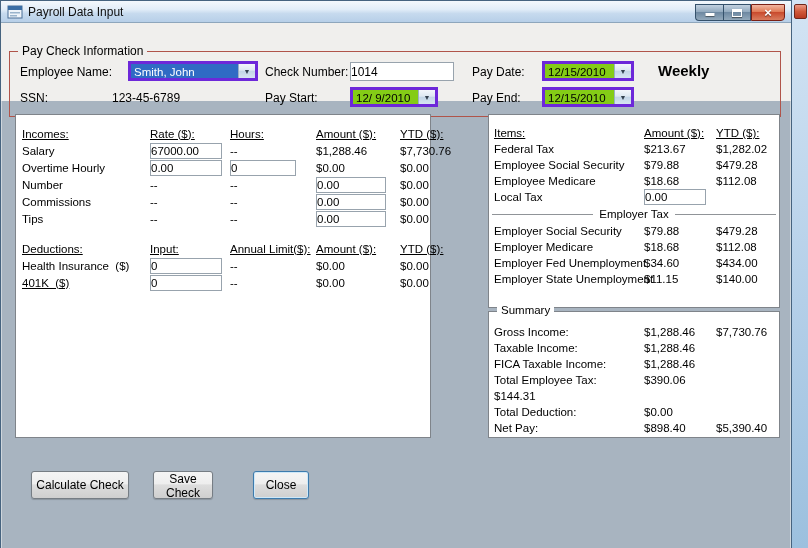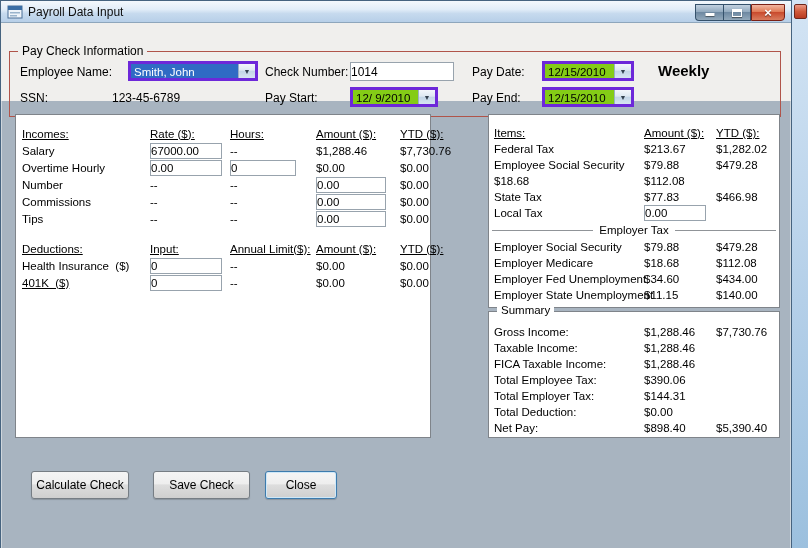--- a/index.html
+++ b/index.html
@@ -102,22 +102,22 @@
   .btn {
     position:absolute; height:28px;
     border:1px solid #767d84; border-radius:3px;
     background:linear-gradient(180deg,#f5f5f5 0%, #eeeeee 45%, #dddddd 50%, #cfcfcf 100%);
     font-family:"Liberation Sans", sans-serif; font-size:12px; color:#000;
     box-shadow:0 1px 1px rgba(0,0,0,.18);
     cursor:default;
   }
   .btn.focused { border-color:#3d7bad; box-shadow:inset 0 0 0 1px #cfe8f8, 0 1px 1px rgba(0,0,0,.18); }
   .btn-calc { left:30px; top:470px; width:98px; }
-  .btn-save { left:152px; top:470px; width:97px; }
-  .btn-close { left:264px; top:470px; width:72px; }
+  .btn-save { left:152px; top:470px; width:60px; }
+  .btn-close { left:252px; top:470px; width:56px; }
 </style>
 </head>
 <body>
 
 <div class="bg-fragment"></div>
 
 <div class="window">
 
   <div class="titlebar">
     <svg class="app-icon" viewBox="0 0 16 16">
@@ -268,27 +268,23 @@
       <span>Federal Tax</span>
       <span>$213.67</span>
       <span>$1,282.02</span>
     </div>
     <div class="trow">
       <span>Employee Social Security</span>
       <span>$79.88</span>
       <span>$479.28</span>
     </div>
     <div class="trow">
+      <span>Employee Medicare</span>
       <span>$18.68</span>
       <span>$112.08</span>
-    </div>
-    <div class="trow">
-      <span>State Tax</span>
-      <span>$77.83</span>
-      <span>$466.98</span>
     </div>
 
     <div class="trow">
       <span>Local Tax</span>
       <span><input type="text" class="ti w62" value="0.00" style=""></span>
       <span></span>
     </div>
 
     <div class="divider">
       <span>Employer Tax</span>
@@ -333,21 +329,20 @@
       <span>FICA Taxable Income:</span>
       <span>$1,288.46</span>
       <span></span>
     </div>
     <div class="srow">
       <span>Total Employee Tax:</span>
       <span>$390.06</span>
       <span></span>
     </div>
     <div class="srow">
-      <span>Total Employer Tax:</span>
       <span>$144.31</span>
       <span></span>
     </div>
     <div class="srow">
       <span>Total Deduction:</span>
       <span>$0.00</span>
       <span></span>
     </div>
     <div class="srow">
       <span>Net Pay:</span>

